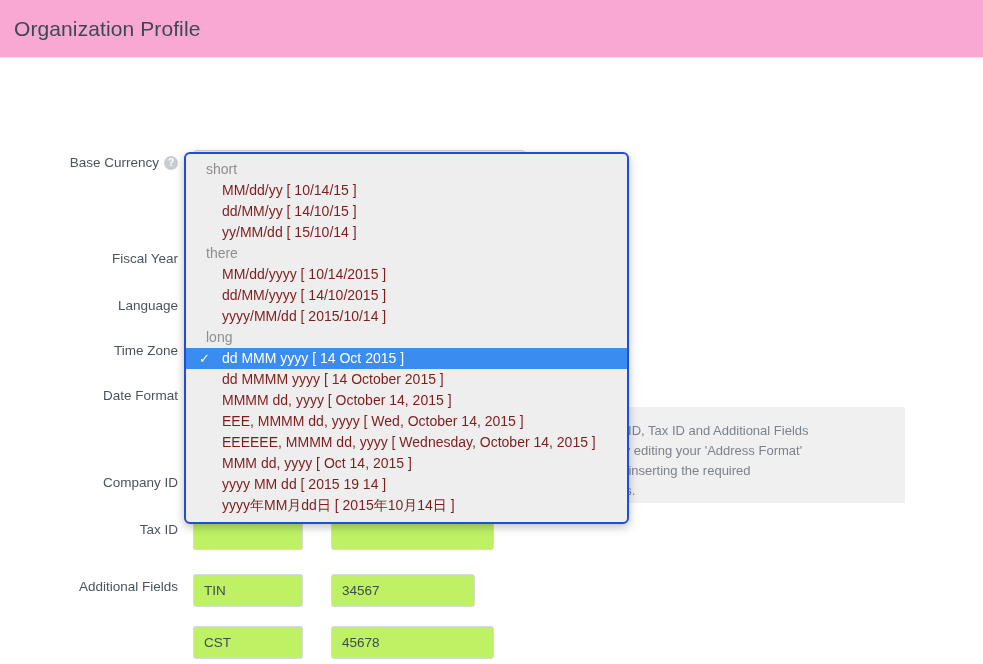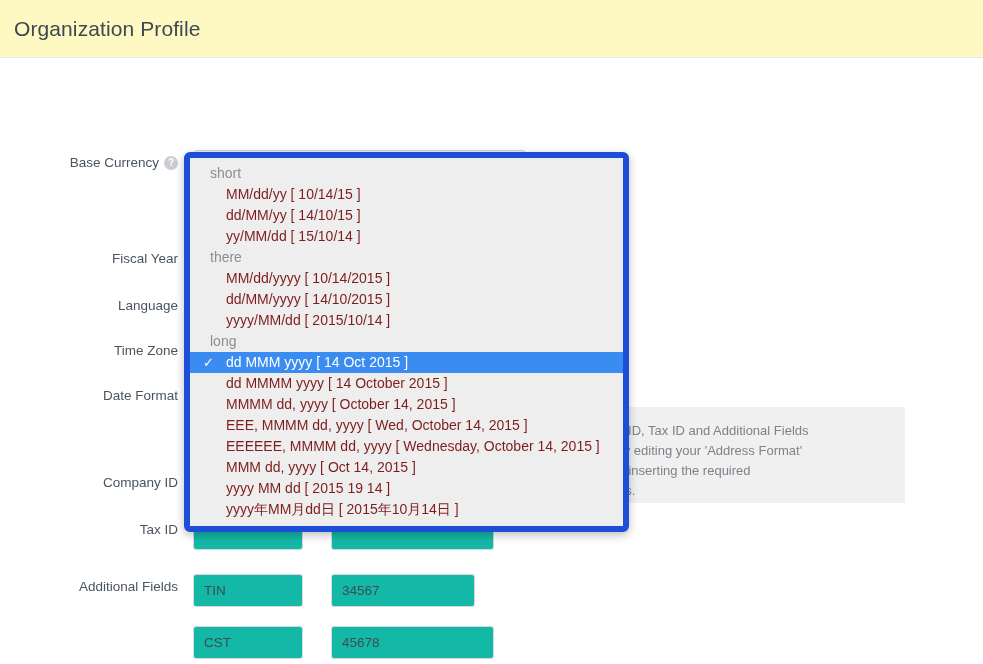--- a/index.html
+++ b/index.html
@@ -17,21 +17,21 @@
   }
 
   
   .page-header {
     height: 58px;
     box-sizing: border-box;
     border-bottom: 1px solid #e8e8ea;
     display: flex;
     align-items: center;
     padding-left: 14px;
-    background: #fef9c3;
+    background: #f9a8d4;
   }
   .page-title {
     font-size: 21px;
     font-weight: 400;
     color: #3d4852;
     letter-spacing: 0.1px;
   }
 
   
   .form {
@@ -116,21 +116,21 @@
   .link {
     color: #3b8ad8;
     text-decoration: none;
   }
 
   .text-input {
     box-sizing: border-box;
     height: 33px;
     border: 1px solid #d6dadd;
     border-radius: 3px;
-    background: #14b8a6;
+    background: #bef264;
     font-size: 13.5px;
     font-family: "Liberation Sans", sans-serif;
     color: #3f4b56;
     padding: 0 10px;
     outline: none;
   }
 
   
   .info-panel {
     position: absolute;
@@ -147,21 +147,21 @@
   }
 
   
   .dropdown-popup {
     position: absolute;
     left: 184px;
     top: 152px;
     width: 445px;
     box-sizing: border-box;
     background: #eeeeee;
-    border: 6px solid #1d4ed8;
+    border: 2px solid #1d4ed8;
     border-radius: 6px;
     box-shadow: 0 3px 10px rgba(0,0,0,0.26);
     padding: 5px 0 6px 0;
     z-index: 50;
     overflow: hidden;
   }
   .dd-group {
     font-size: 14px;
     color: #8e8e8e;
     padding: 1px 0 1px 20px;

